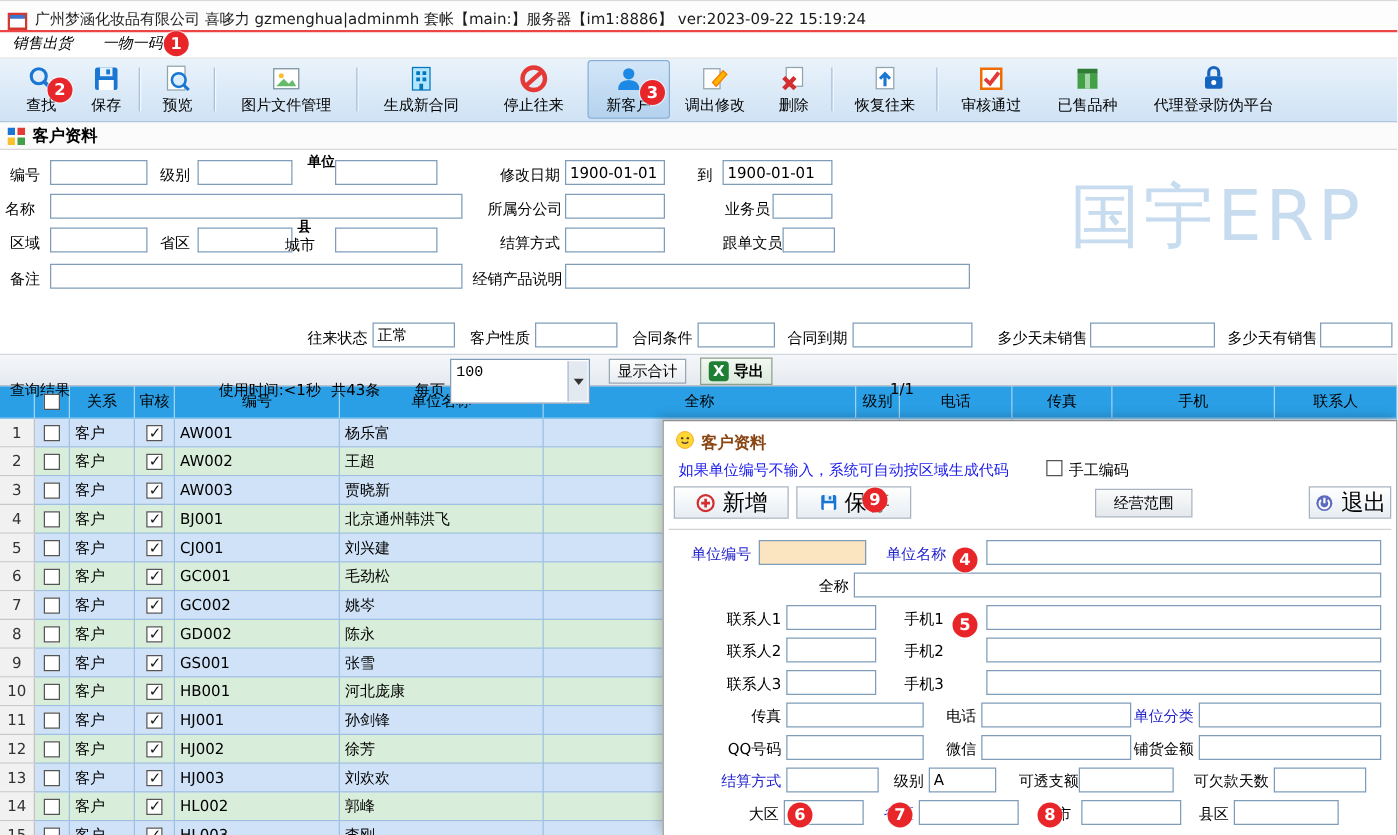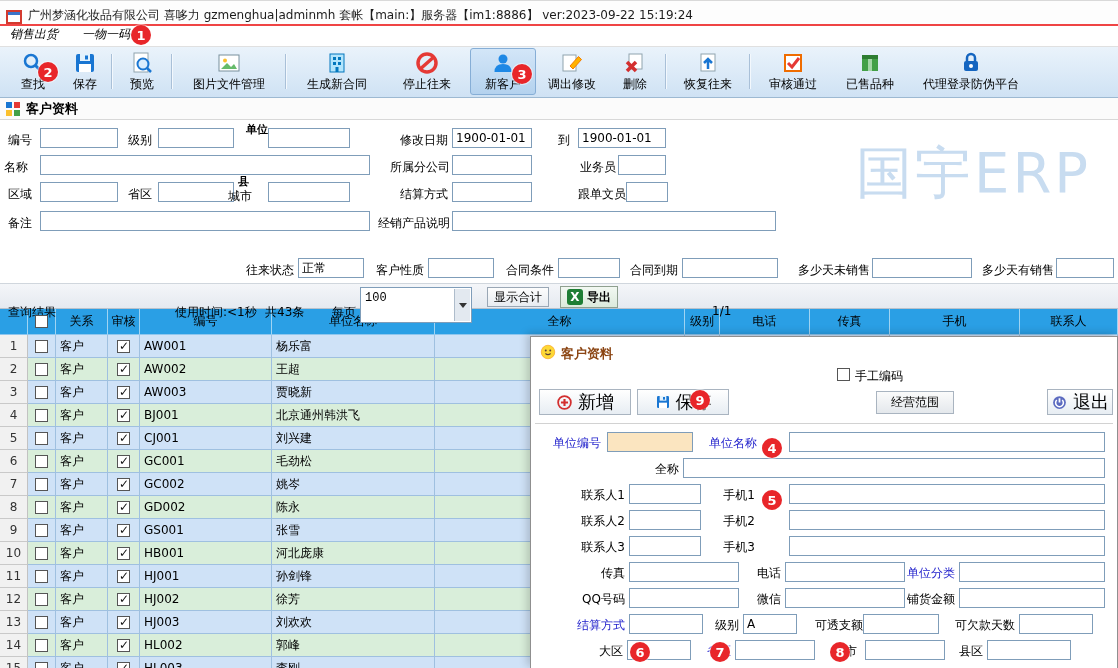--- a/index.html
+++ b/index.html
@@ -615,20 +615,21 @@
   </div>
 
   <div class="dialog">
     <svg width="18" height="18" style="position:absolute;left:8px;top:6px" viewBox="0 0 24 24">
         <circle cx="12" cy="12" r="9" fill="#fdd835" stroke="#f9a825"></circle>
         <circle cx="9" cy="10" r="1.3" fill="#5d4037"></circle>
         <circle cx="15" cy="10" r="1.3" fill="#5d4037"></circle>
         <path d="M8.5 14 Q12 17 15.5 14" stroke="#5d4037" stroke-width="1.5" fill="none"></path>
       </svg>
     <span class="d-title">客户资料</span>
+    <span class="d-hint">如果单位编号不输入，系统可自动按区域生成代码</span>
     <span class="cb" style="position:absolute;left:306px;top:31px"></span>
     <span style="position:absolute;left:324px;top:31px">手工编码</span>
 
     <div class="dbtn" style="left:8px;top:52px;width:92px">
       <svg width="17" height="17" viewBox="0 0 24 24">
           <circle cx="12" cy="12" r="9" fill="none" stroke="#d32f2f" stroke-width="2.5"></circle>
           <path d="M12 7 V17 M7 12 H17" stroke="#d32f2f" stroke-width="3"></path>
         </svg>
       <span>新增</span>
     </div>

